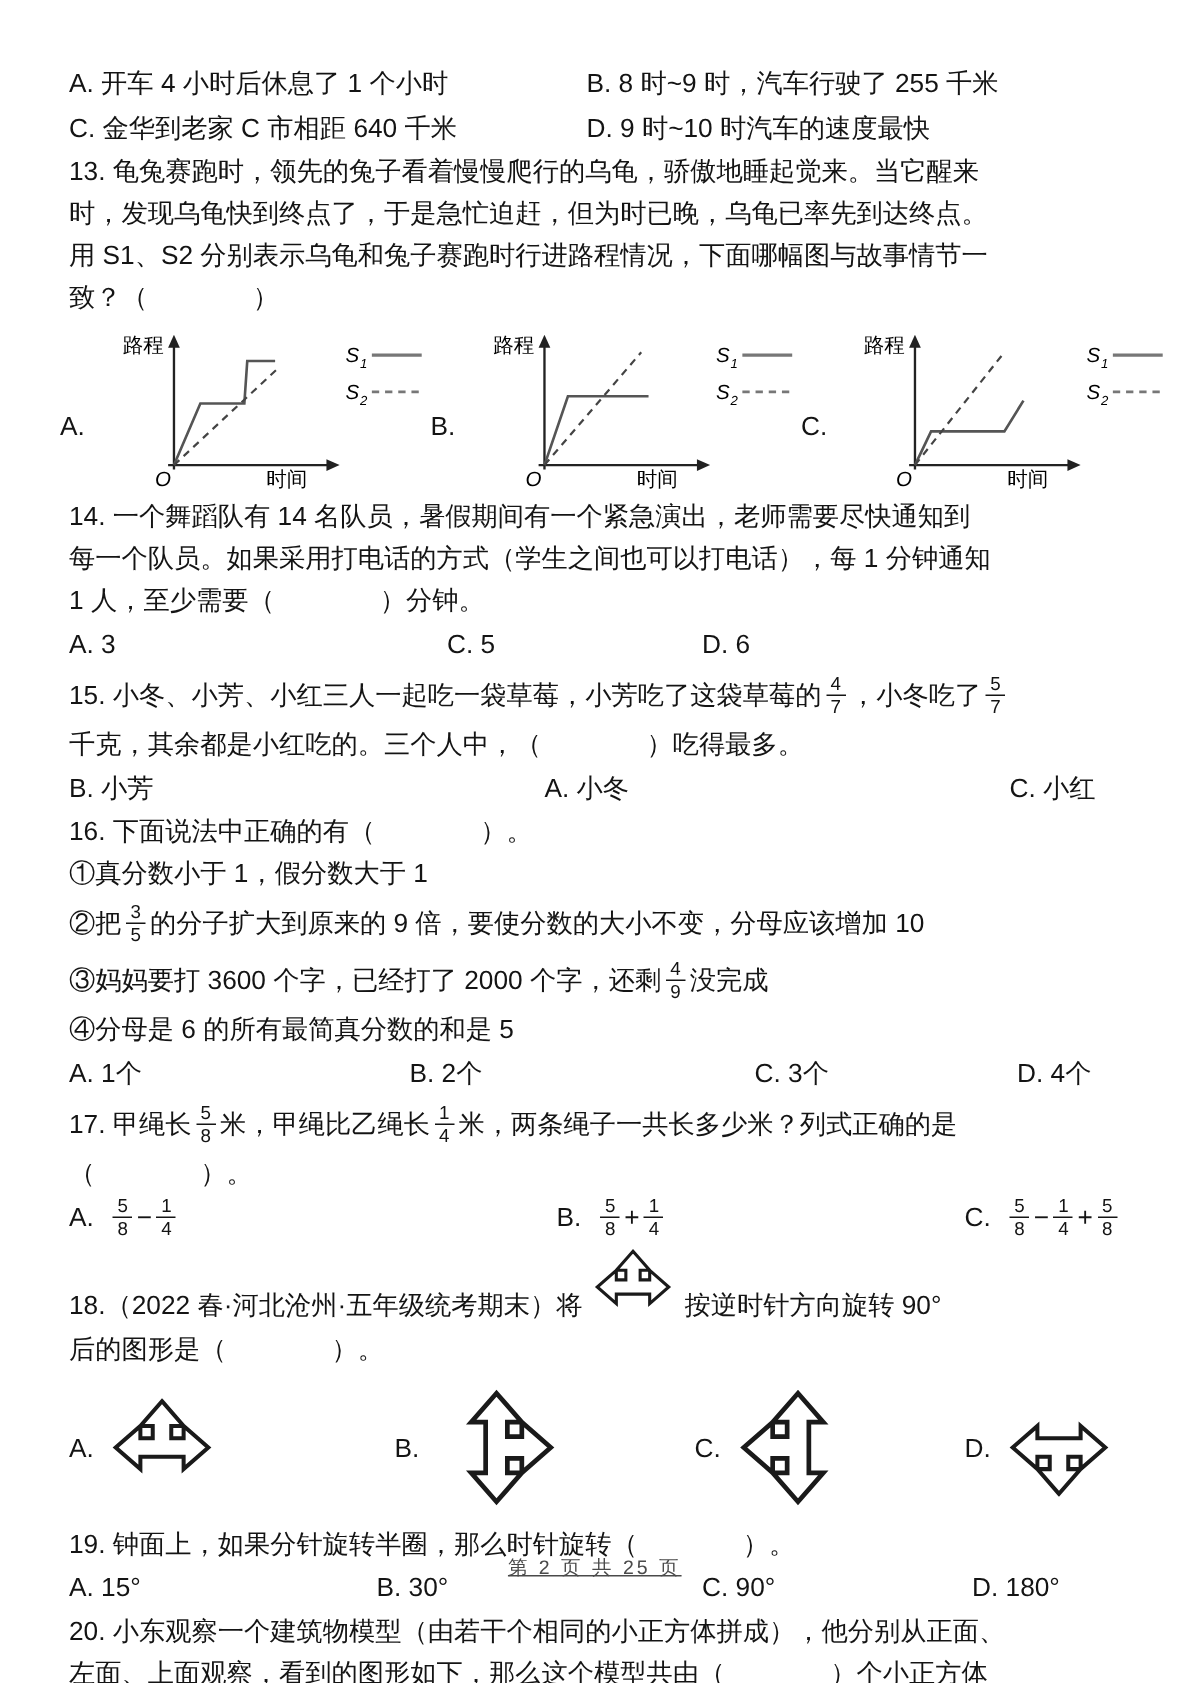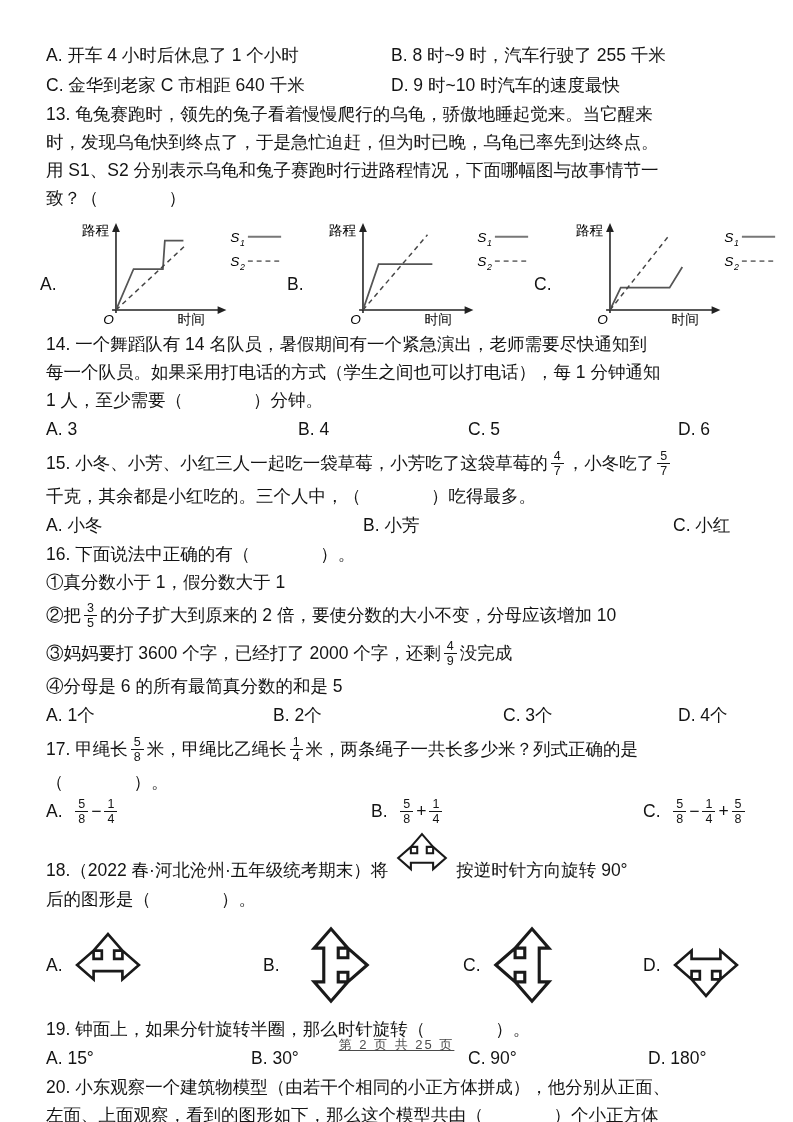--- a/index.html
+++ b/index.html
@@ -114,48 +114,47 @@
         <line x1="180" y1="47" x2="214" y2="47" stroke="#777" stroke-width="1.8" stroke-dasharray="5,4"></line>
       </svg>
     </div>
   </div>
 
   <p class="line">14. 一个舞蹈队有 14 名队员，暑假期间有一个紧急演出，老师需要尽快通知到</p>
   <p class="line">每一个队员。如果采用打电话的方式（学生之间也可以打电话），每 1 分钟通知</p>
   <p class="line">1 人，至少需要（　　　　）分钟。</p>
   <div class="optrow" style="grid-template-columns:252px 170px 210px 1fr;">
     <span>A. 3</span>
-    <span>B. 4</span>
     <span>C. 5</span>
     <span>D. 6</span>
   </div>
 
   <p class="line tall">
     <span>15. 小冬、小芳、小红三人一起吃一袋草莓，小芳吃了这袋草莓的</span><span class="frac">
         <span class="num">4</span>
         <span class="den">7</span>
       </span><span>，小冬吃了</span><span class="frac">
         <span class="num">5</span>
         <span class="den">7</span>
       </span>
   </p>
   <p class="line">千克，其余都是小红吃的。三个人中，（　　　　）吃得最多。</p>
   <div class="optrow" style="grid-template-columns:317px 310px 1fr;">
+    <span>B. 小芳</span>
     <span>A. 小冬</span>
-    <span>B. 小芳</span>
     <span>C. 小红</span>
   </div>
 
   <p class="line">16. 下面说法中正确的有（　　　　）。</p>
   <p class="line">①真分数小于 1，假分数大于 1</p>
   <p class="line tall">
     <span>②把</span><span class="frac">
         <span class="num">3</span>
         <span class="den">5</span>
-      </span><span>的分子扩大到原来的 2 倍，要使分数的大小不变，分母应该增加 10</span>
+      </span><span>的分子扩大到原来的 9 倍，要使分数的大小不变，分母应该增加 10</span>
   </p>
   <p class="line tall">
     <span>③妈妈要打 3600 个字，已经打了 2000 个字，还剩</span><span class="frac">
         <span class="num">4</span>
         <span class="den">9</span>
       </span><span>没完成</span>
   </p>
   <p class="line">④分母是 6 的所有最简真分数的和是 5</p>
   <div class="optrow" style="grid-template-columns:227px 230px 175px 1fr;">
     <span>A. 1个</span>

